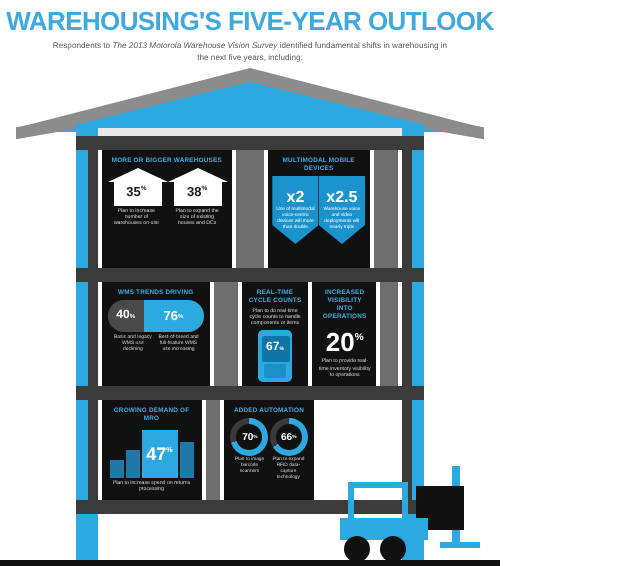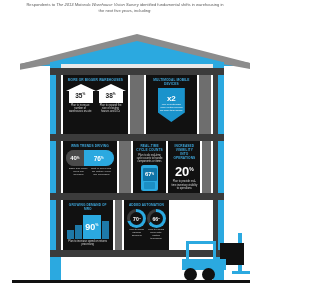--- a/index.html
+++ b/index.html
@@ -16,21 +16,21 @@
     font-size:13px; font-weight:bold; color:#3FA9DE; letter-spacing:-0.3px;
     line-height:15px; padding-top:3px; white-space:nowrap;
   }
   .subtitle {
     font-size:4.1px; color:#5a5a5a; line-height:5.6px;
     padding:2px 26px 0 26px; font-weight:normal;
   }
   .subtitle i { font-style:italic; }
 
   
-  .house { position:absolute; top:34px; left:12px; width:250px; height:249px; }
+  .house { position:absolute; top:34px; left:0; width:250px; height:249px; }
 
   
   .roof-outer {
     position:absolute; top:0; left:8px; width:0; height:0;
     border-left:117px solid transparent;
     border-right:117px solid transparent;
     border-bottom:30px solid #8C8C8C;
   }
   .roof-inner {
     position:absolute; top:7px; left:23px; width:0; height:0;
@@ -188,20 +188,21 @@
   .fk-wheel.w2 { left:22px; }
   .fk-load { position:absolute; right:14px; top:10px; width:24px; height:22px; background:#111111; }
 
   
   .ground { position:absolute; left:0; bottom:0; width:250px; height:3px; background:#111111; }
 </style>
 </head>
 <body>
 
 <div class="header">
+  <div class="title">WAREHOUSING'S FIVE-YEAR OUTLOOK</div>
   <div class="subtitle">
     <span>Respondents to</span>
     <i>The 2013 Motorola Warehouse Vision Survey</i>
     <span>identified fundamental shifts in warehousing in the next five years, including:</span>
   </div>
 </div>
 
 <div class="house">
 
   <div class="roof-outer"></div>
@@ -251,20 +252,24 @@
       </div>
 
       <div class="panel gray" style="flex:0.30"></div>
 
       <div class="panel dark" style="flex:1.05">
         <div class="p-head">MULTIMODAL MOBILE DEVICES</div>
         <div style="display:flex; justify-content:space-around; padding:1px 2px 0 2px;">
           <div class="shield bl">
             <div class="sv">x2</div>
             <div class="sc">Use of multimodal voice-centric devices will more than double</div>
+          </div>
+          <div class="shield bl">
+            <div class="sv">x2.5</div>
+            <div class="sc">Warehouse voice and video deployments will nearly triple</div>
           </div>
         </div>
       </div>
 
       <div class="panel gray" style="flex:0.26"></div>
     </div>
   </div>
 
   <div class="floor floor-2">
     <div class="row">
@@ -315,21 +320,21 @@
 
   <div class="floor floor-3">
     <div class="row">
 
       <div class="panel dark" style="flex:1.05">
         <div class="p-head">GROWING DEMAND OF MRO</div>
         <div class="barchart">
           <div class="bar" style="height:9px"></div>
           <div class="bar" style="height:14px"></div>
           <div class="bar hi" style="height:24px">
-            <div class="lbl"><span>90</span><sup>%</sup></div>
+            <div class="lbl"><span>47</span><sup>%</sup></div>
           </div>
           <div class="bar" style="height:18px"></div>
         </div>
         <div class="p-caption">Plan to increase spend on returns processing</div>
       </div>
 
       <div class="panel gray" style="flex:0.16"></div>
 
       <div class="panel dark" style="flex:0.95">
         <div class="p-head">ADDED AUTOMATION</div>

